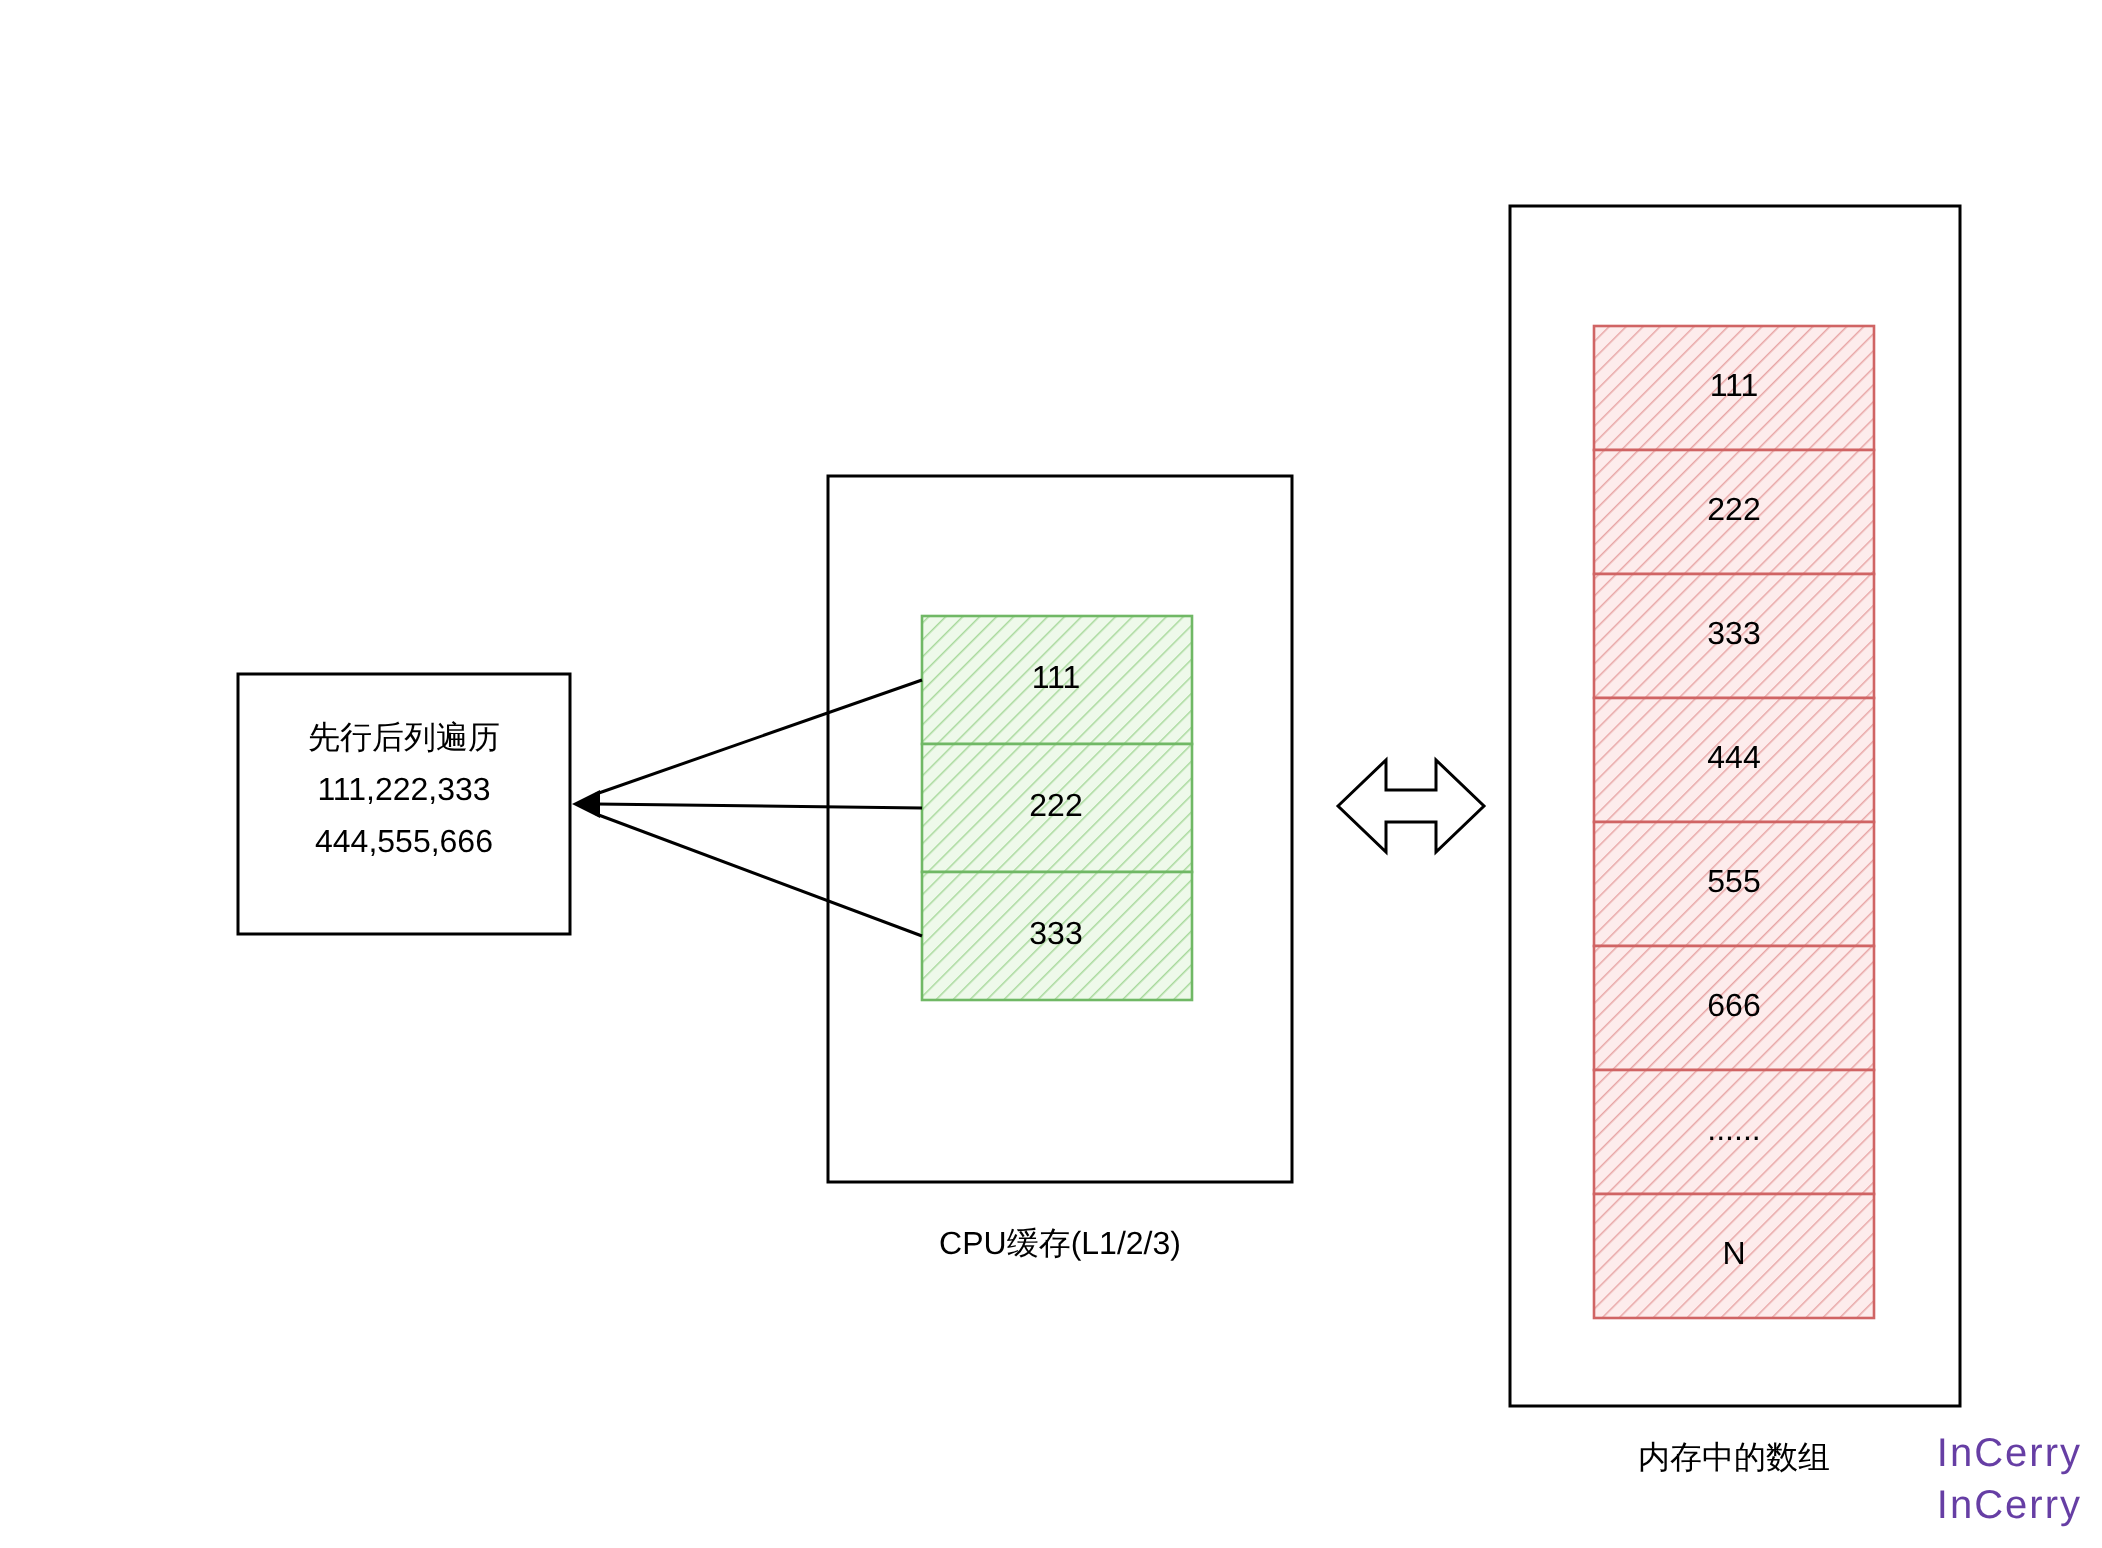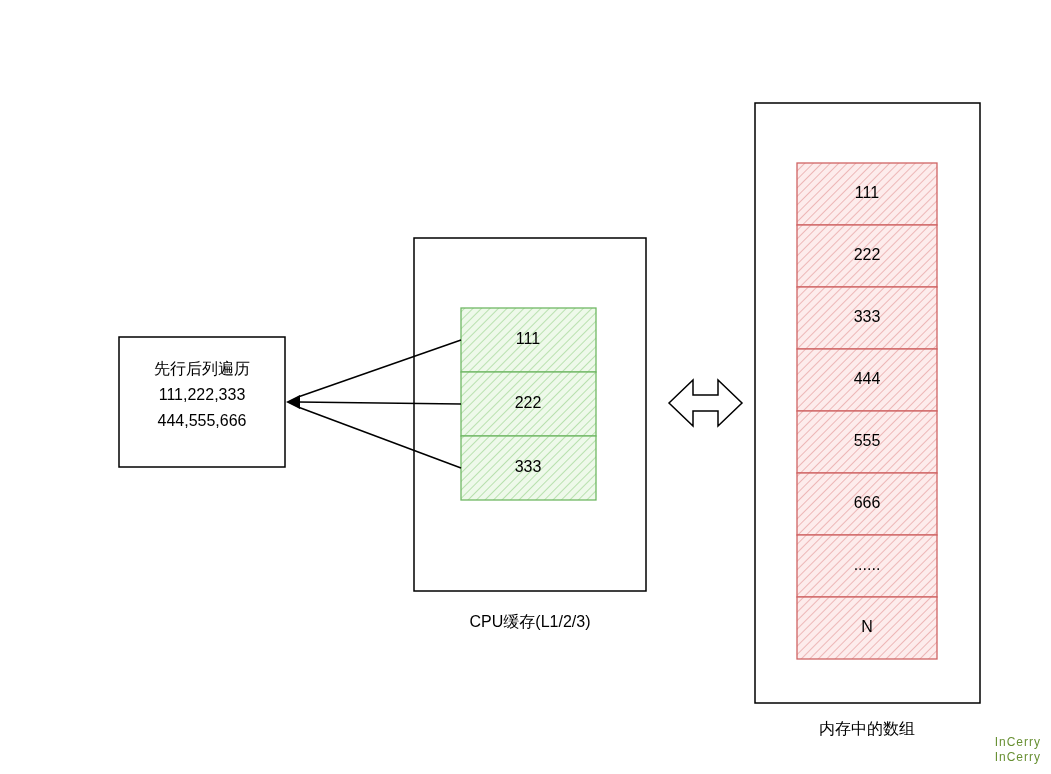--- a/index.html
+++ b/index.html
@@ -42,22 +42,22 @@
     }
     .arrow-head-open {
       fill: #fff;
       stroke: #000;
       stroke-width: 1.5;
     }
     .watermark {
       position: absolute;
       right: 10px;
       bottom: 8px;
-      font-size: 12px;
-      color: #4d7c0f;
+      font-size: 20px;
+      color: #4c1d95;
       letter-spacing: 1px;
       text-align: right;
       line-height: 1.3;
       opacity: 0.85;
     }
   </style>
 </head>
 <body>
 
 <svg width="1051" height="774" viewBox="0 0 1051 774">

